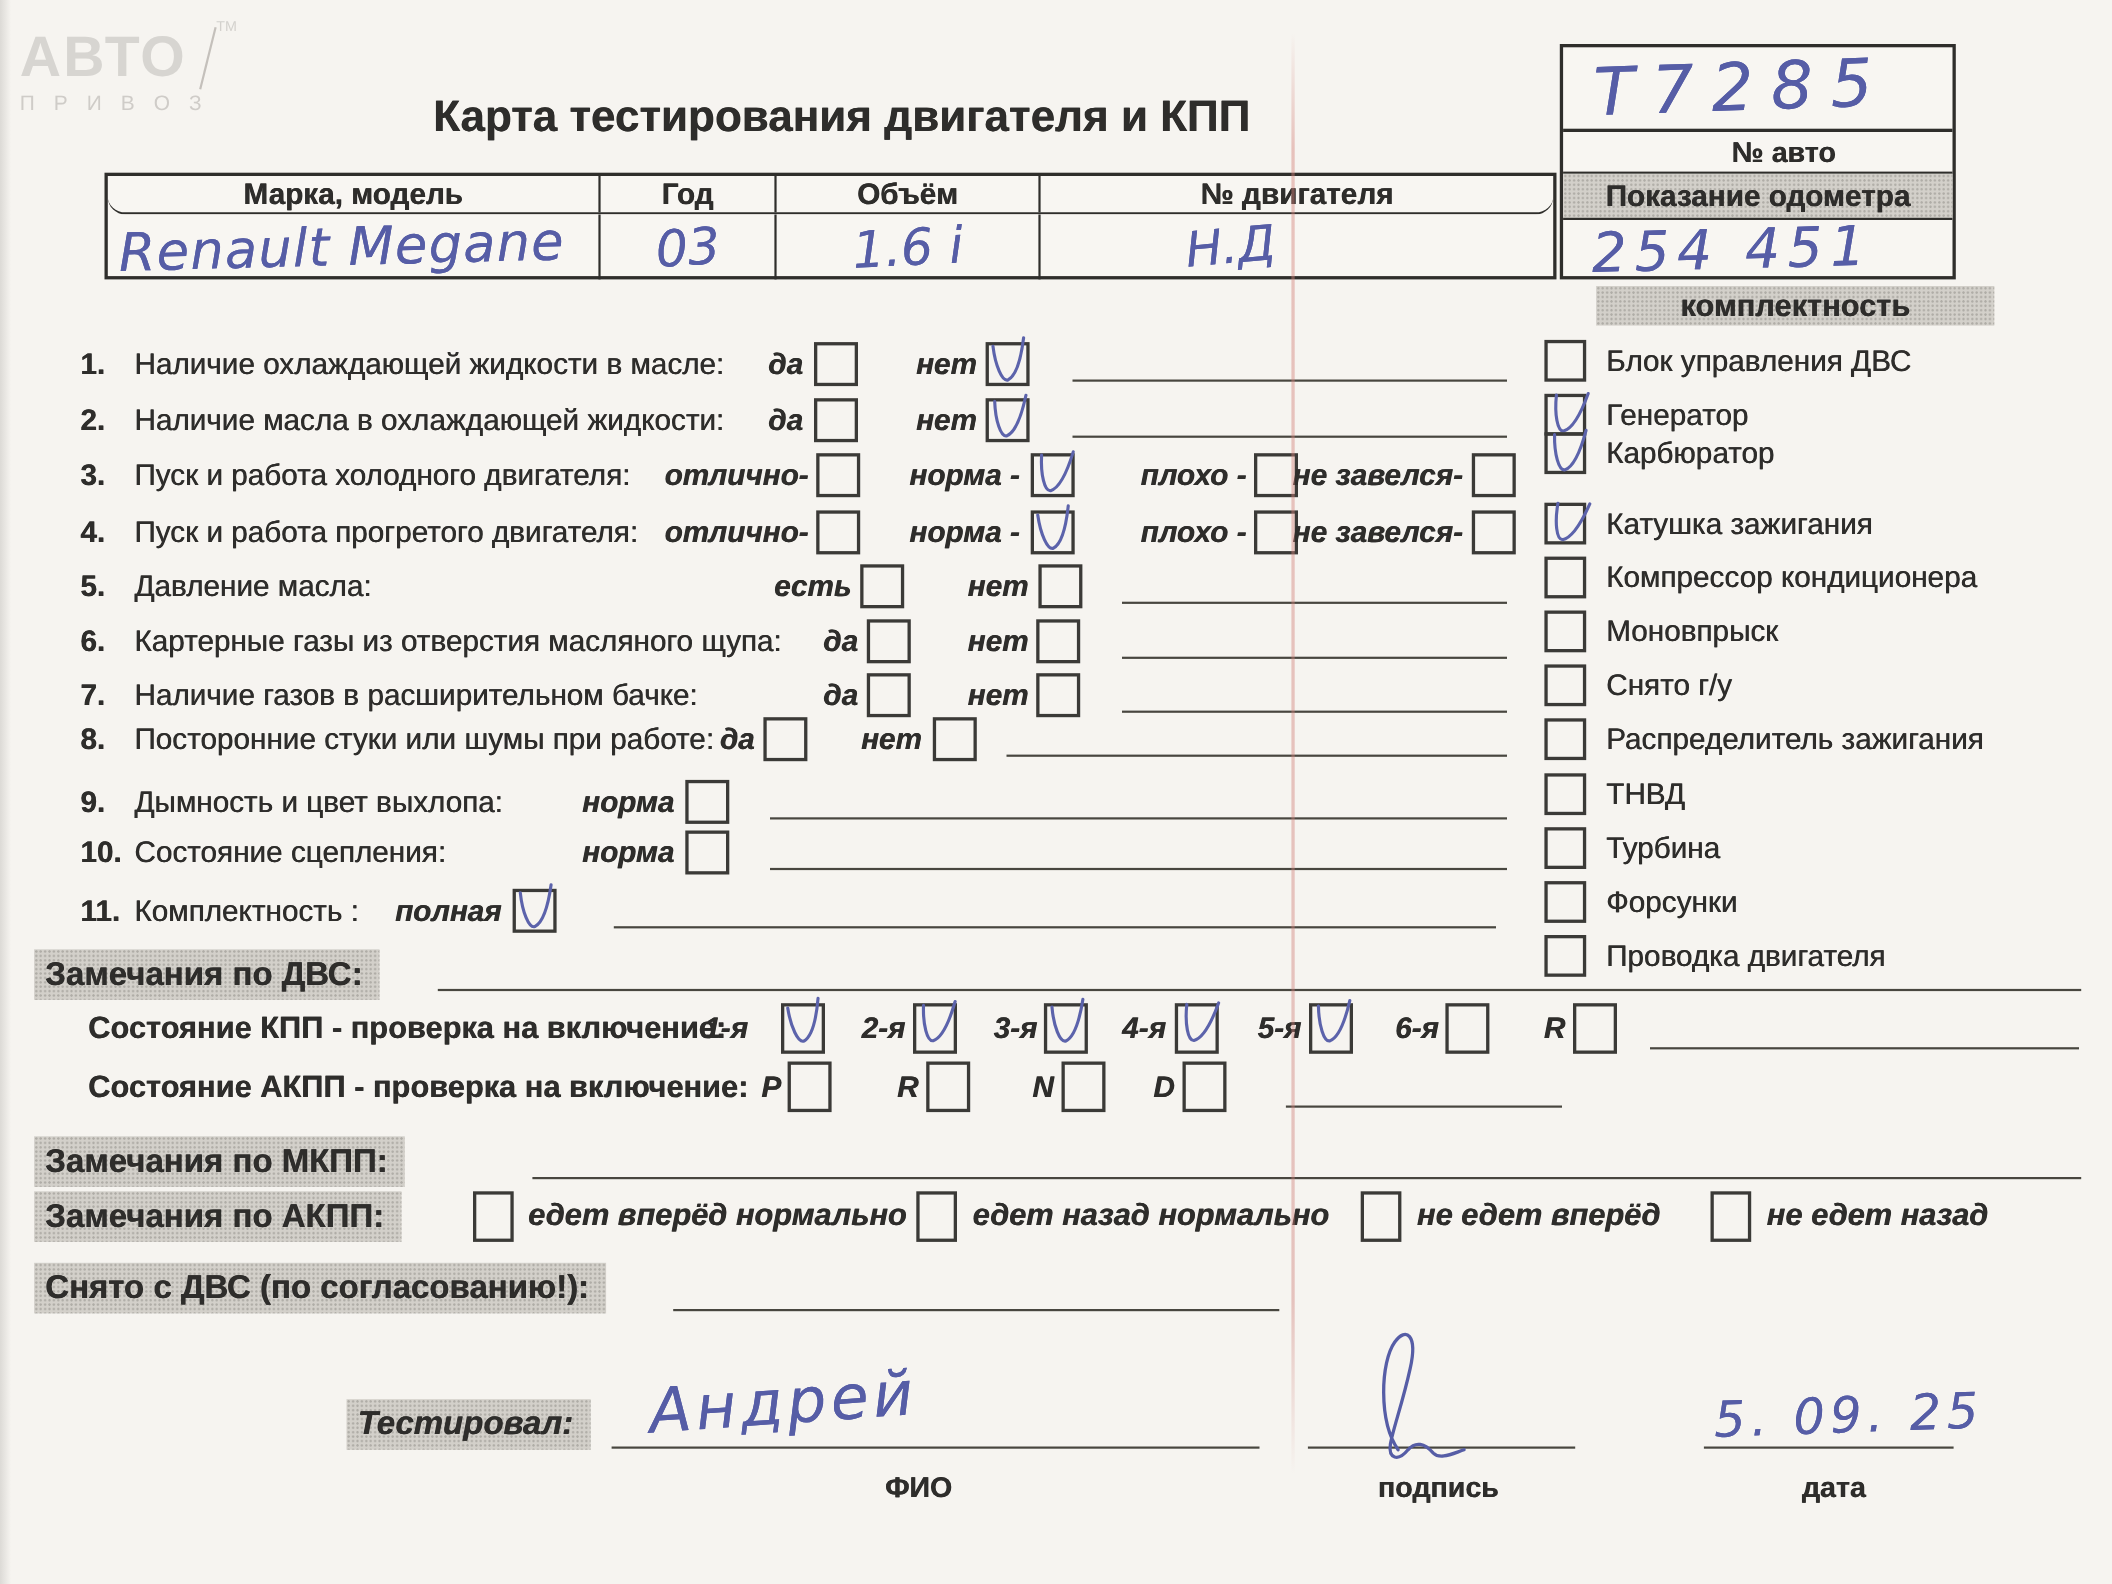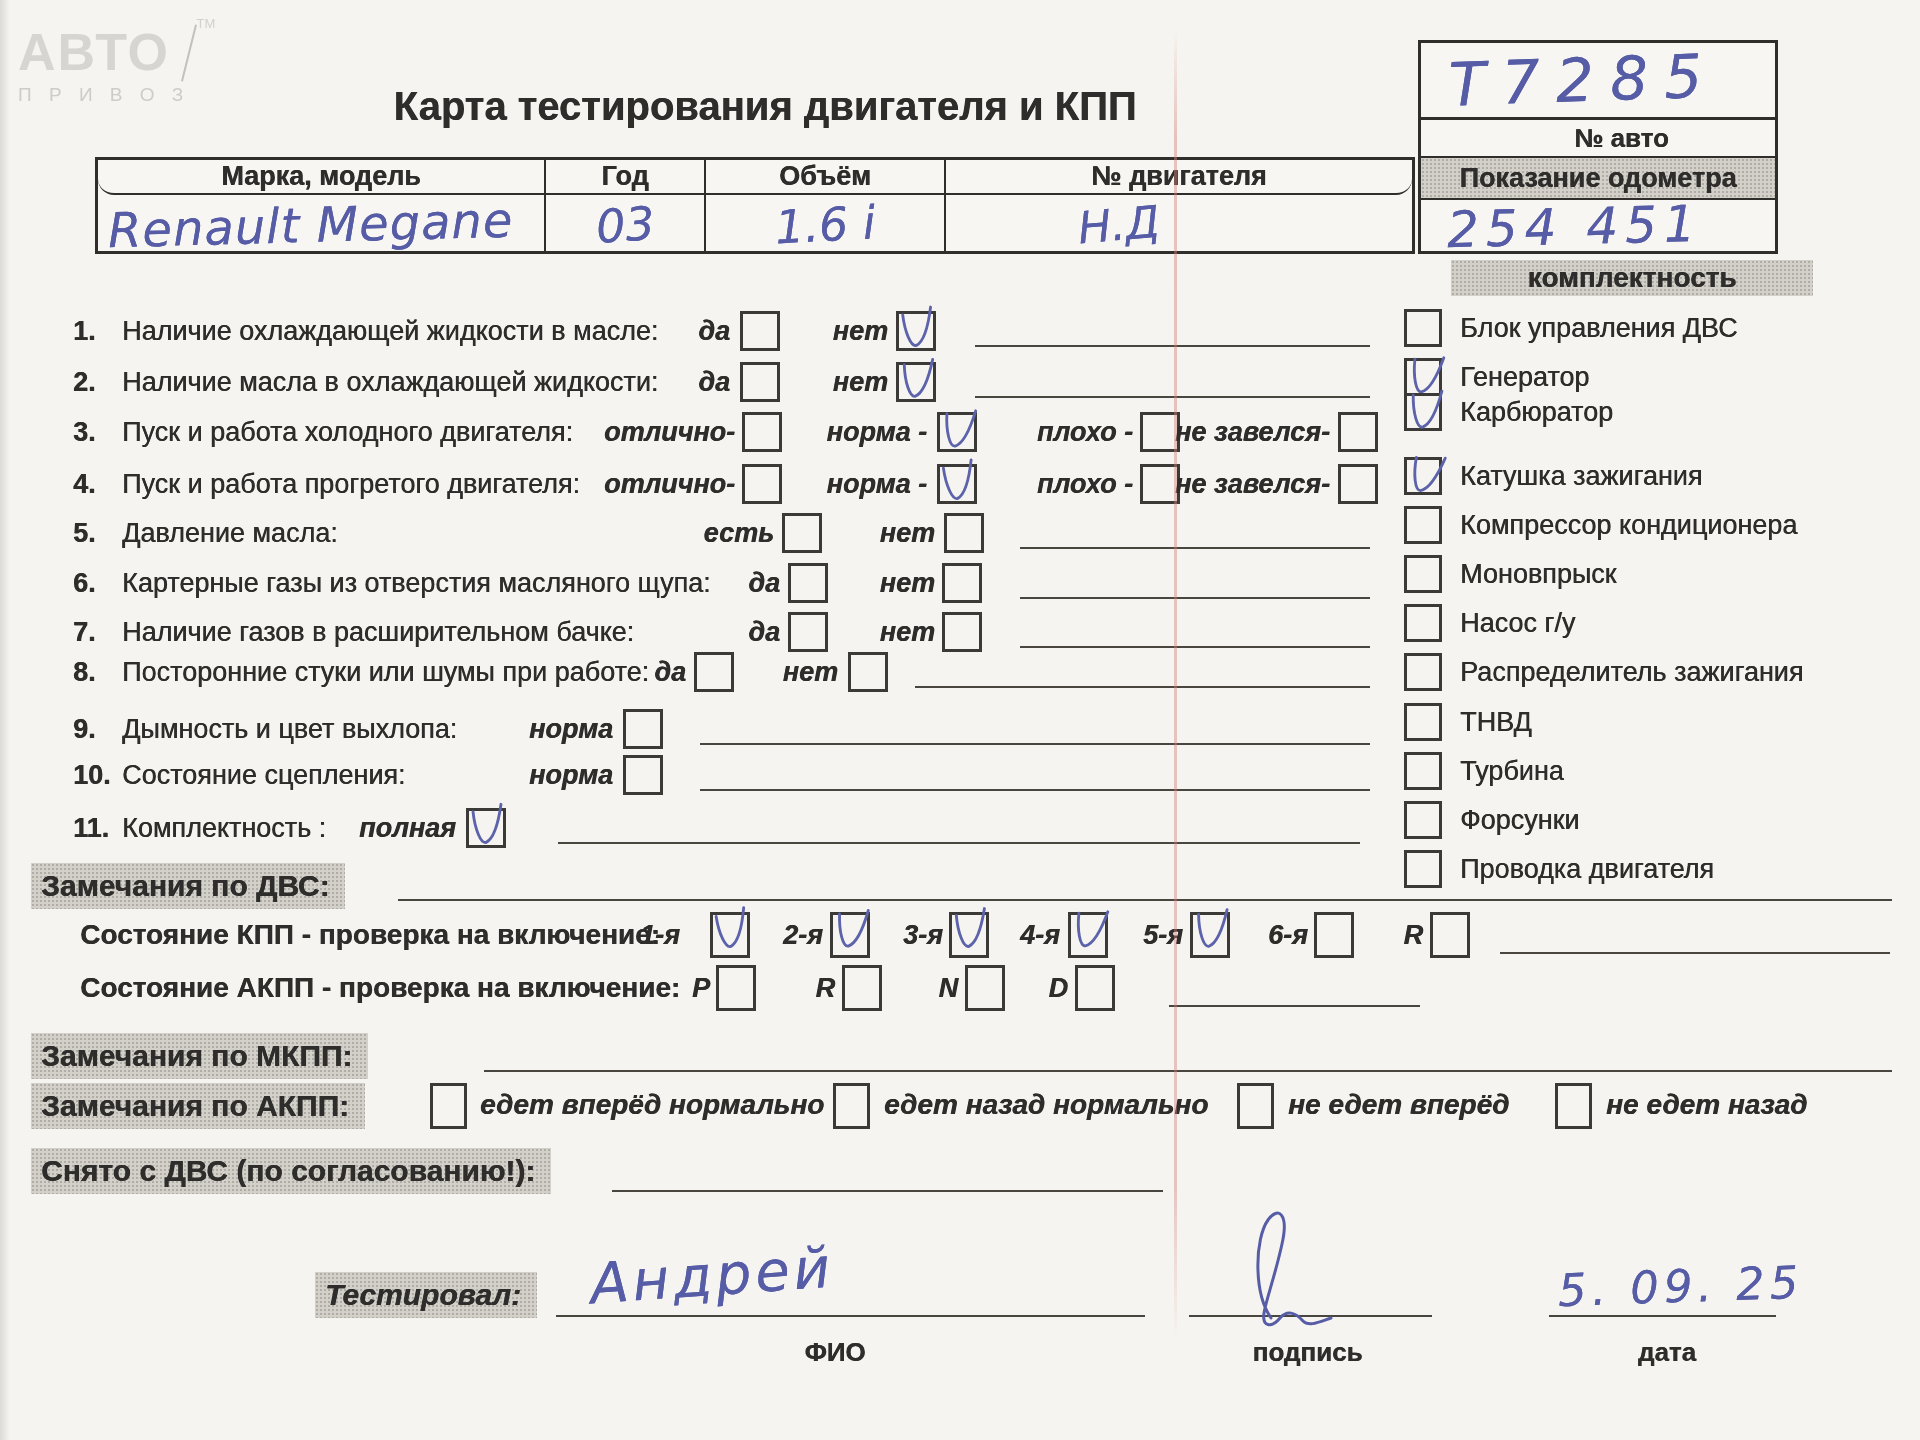--- a/index.html
+++ b/index.html
@@ -236,21 +236,21 @@
       <div class="eqrow" style="top: 505px;">
         <div class="cbox" style="left: 1404px; top: 1px; width: 38px; height: 38px;"></div>
         <span class="lbl printed">Компрессор кондиционера</span>
       </div>
       <div class="eqrow" style="top: 554px;">
         <div class="cbox" style="left: 1404px; top: 1px; width: 38px; height: 38px;"></div>
         <span class="lbl printed">Моновпрыск</span>
       </div>
       <div class="eqrow" style="top: 603px;">
         <div class="cbox" style="left: 1404px; top: 1px; width: 38px; height: 38px;"></div>
-        <span class="lbl printed">Насос г/у</span>
+        <span class="lbl printed">Снято г/у</span>
       </div>
       <div class="eqrow" style="top: 652px;">
         <div class="cbox" style="left: 1404px; top: 1px; width: 38px; height: 38px;"></div>
         <span class="lbl printed">Распределитель зажигания</span>
       </div>
       <div class="eqrow" style="top: 702px;">
         <div class="cbox" style="left: 1404px; top: 1px; width: 38px; height: 38px;"></div>
         <span class="lbl printed">ТНВД</span>
       </div>
       <div class="eqrow" style="top: 751px;">

